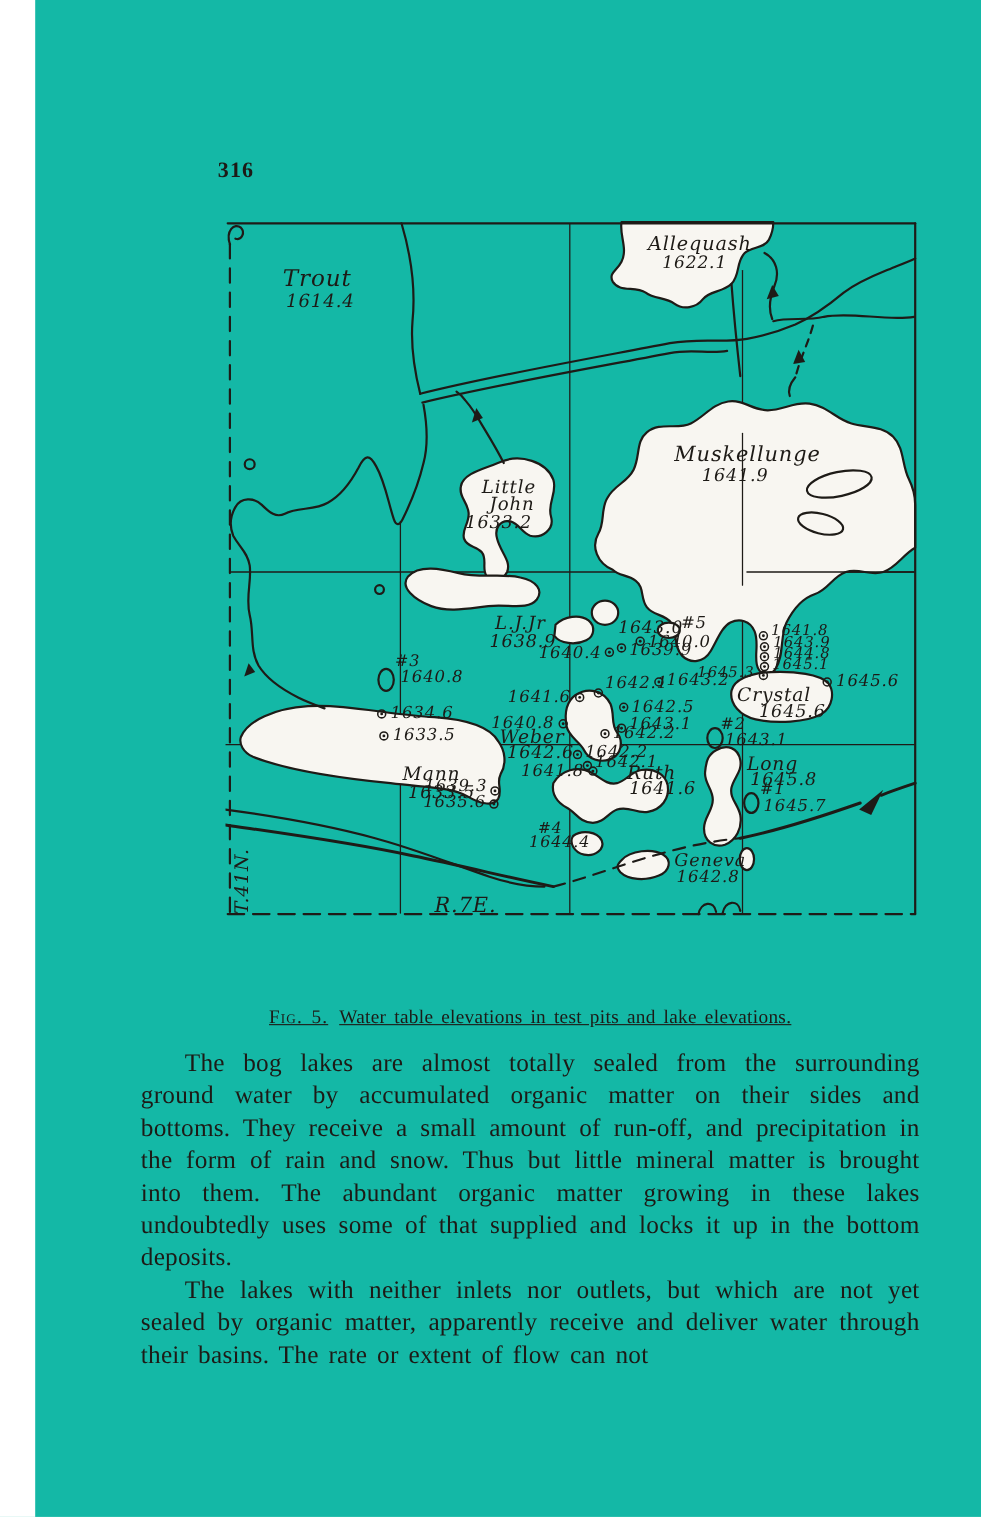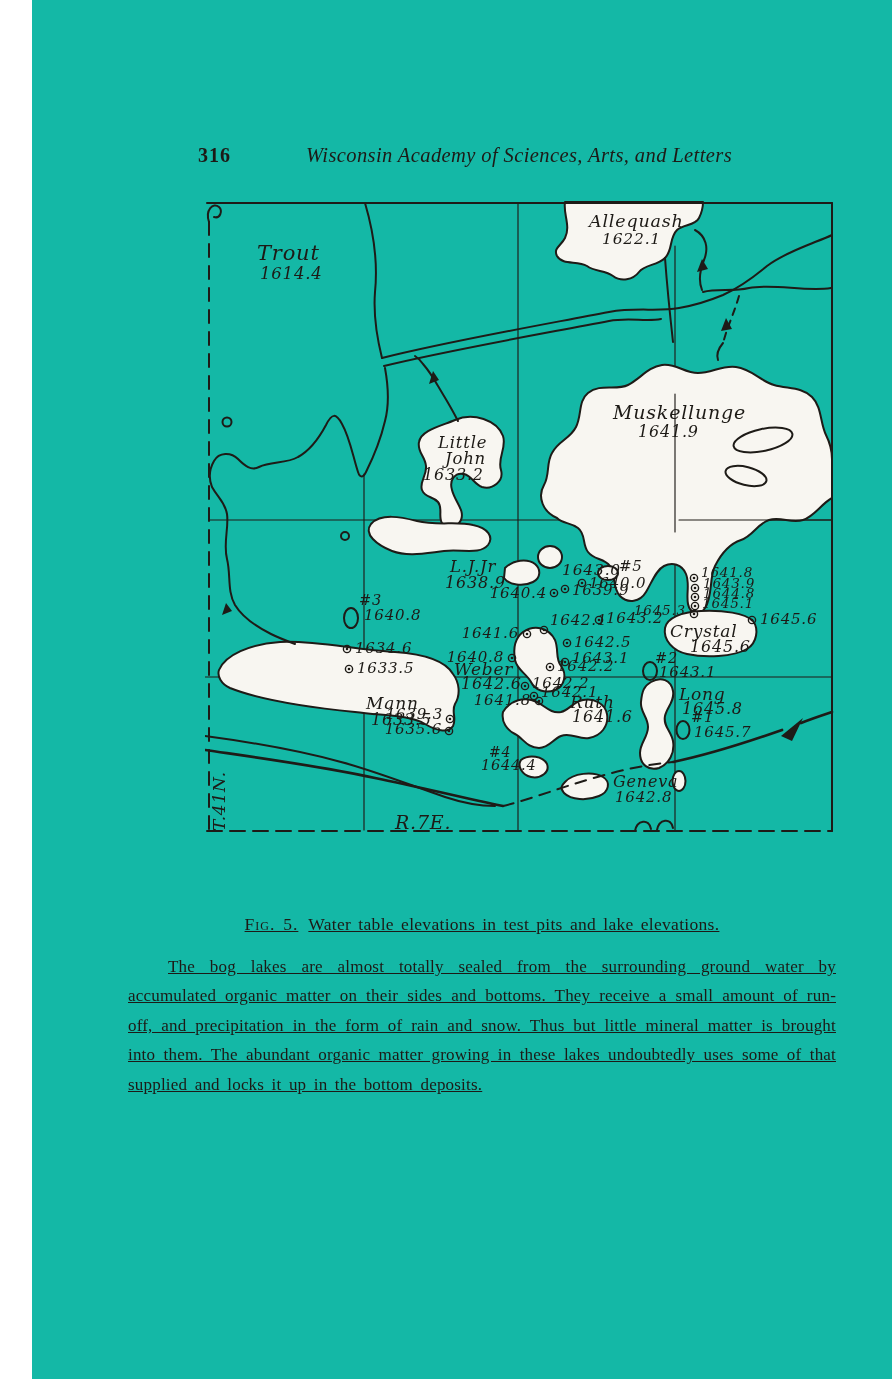--- a/index.html
+++ b/index.html
@@ -33,31 +33,30 @@
   .legend-text{font-family:"DejaVu Serif",serif;font-style:italic;font-weight:600;
                font-size:21px;letter-spacing:1.5px;margin-left:6px;white-space:nowrap;}
 
   
   .caption{position:absolute;left:96px;top:914px;width:708px;text-align:center;
            font-size:17.5px;letter-spacing:.3px;word-spacing:2.5px;text-decoration:underline;}
   .figlabel{font-variant:small-caps;letter-spacing:1px;margin-right:10px;}
 
   
   .bodytext{position:absolute;left:96px;top:952px;width:708px;}
-  .bodytext p{margin:0;font-size:17px;line-height:29.4px;text-align:justify;
-              text-indent:40px;word-spacing:3px;letter-spacing:.2px;text-decoration:underline;}
+  .bodytext p{margin:0;font-size:23px;line-height:29.4px;text-align:justify;
+              text-indent:40px;word-spacing:3px;letter-spacing:.2px;}
 </style>
 </head>
 <body>
 
 <div class="page">
 
   <div class="header">
     <span class="pagenum">316</span>
-    <span class="jtitle">Wisconsin Academy of Sciences, Arts, and Letters</span>
   </div>
 
   <div class="map-wrap">
     <svg id="map-svg" width="629" height="639" viewBox="0 0 629 639">
 
       <g>
         <path class="ln thin" d="M4,320 H626"></path>
         <path class="ln thin" d="M0,477 H626"></path>
         <path class="ln thin" d="M313,4 V630"></path>
         <path class="ln thin" d="M470,46 V630"></path>
@@ -235,15 +234,16 @@
     </svg>
   </div>
 
 
   <div class="caption">
     <span class="figlabel">Fig. 5.</span><span>Water table elevations in test pits and lake elevations.</span>
   </div>
 
   <div class="bodytext">
     <p>The bog lakes are almost totally sealed from the surrounding ground water by accumulated organic matter on their sides and bottoms. They receive a small amount of run-off, and precipitation in the form of rain and snow. Thus but little mineral matter is brought into them. The abundant organic matter growing in these lakes undoubtedly uses some of that supplied and locks it up in the bottom deposits.</p>
+    <p>The lakes with neither inlets nor outlets, but which are not yet sealed by organic matter, apparently receive and deliver water through their basins. The rate or extent of flow can not</p>
   </div>
 
 </div>
 
 </body></html>

